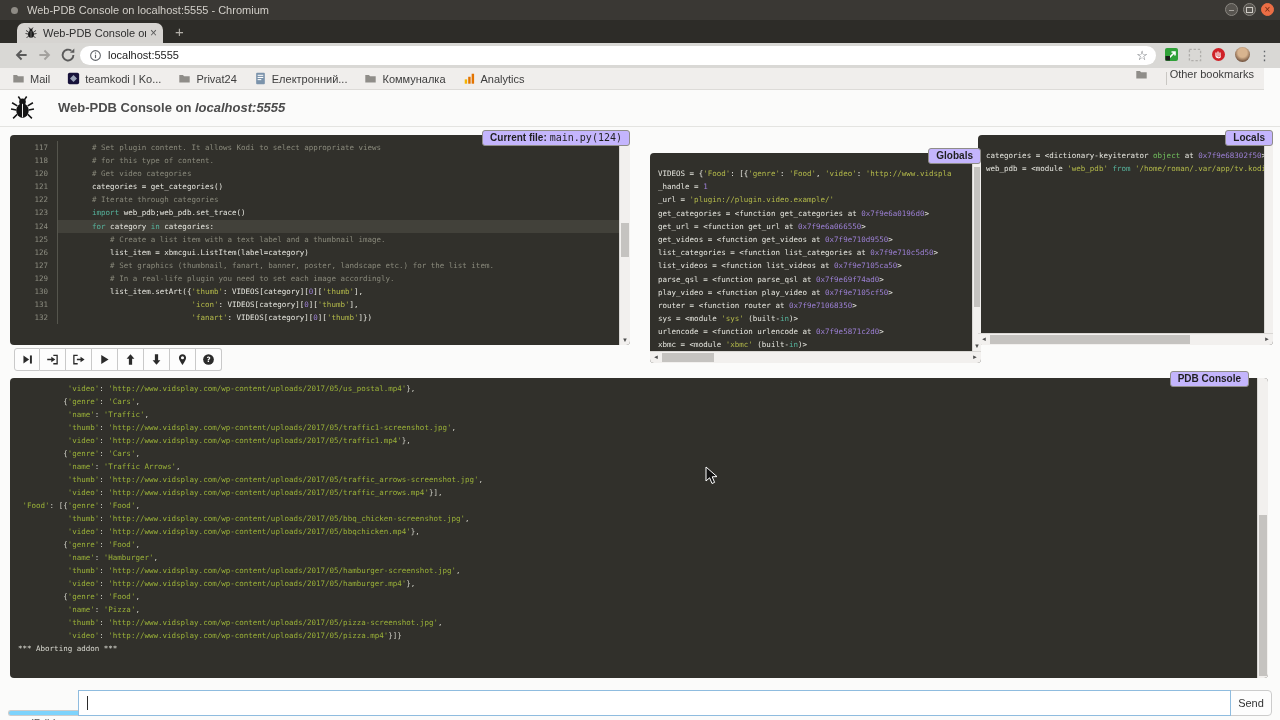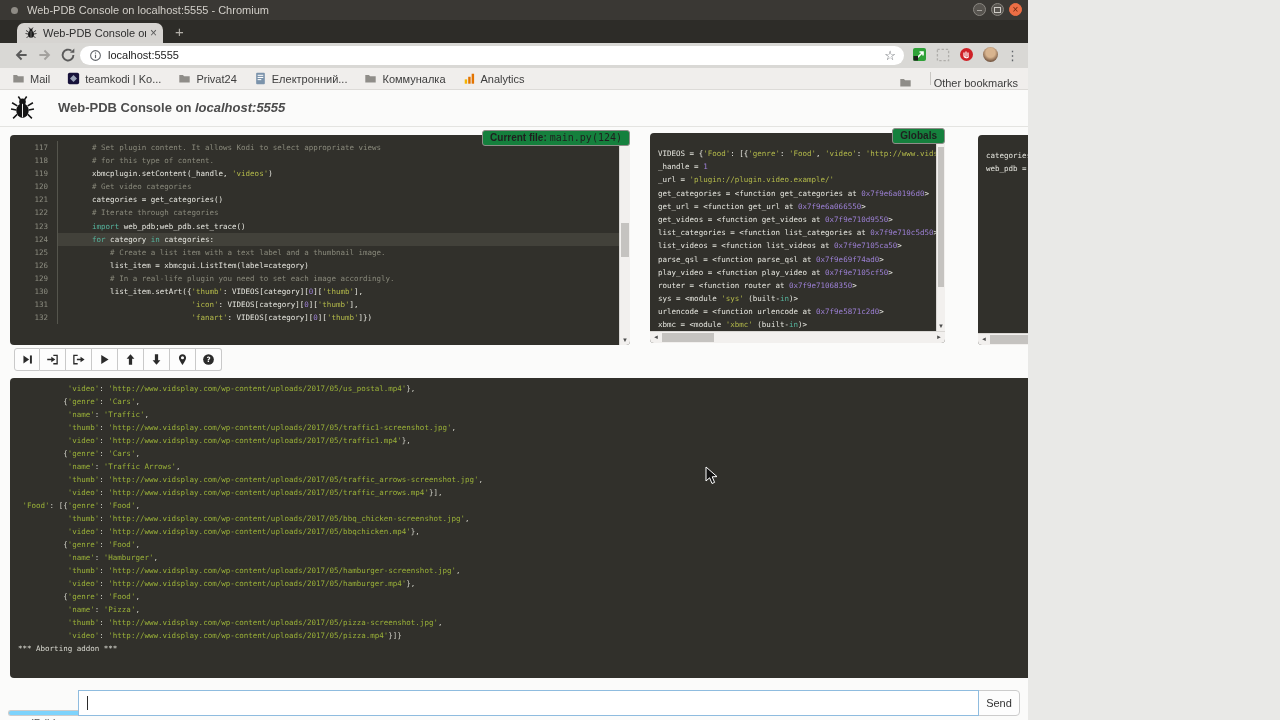--- a/index.html
+++ b/index.html
@@ -1,16 +1,16 @@
 <!DOCTYPE html>
 <html><head>
 <meta charset="utf-8">
 <style>
   html,body{margin:0;padding:0;background:#e9e9e7;}
-  .screen{position:relative;width:1028px;height:720px;background:#fbfbfa;overflow:hidden;
+  .screen{position:relative;width:1280px;height:720px;background:#fbfbfa;overflow:hidden;
           font-family:"Liberation Sans",sans-serif;-webkit-font-smoothing:antialiased;}
   
   .titlebar{position:absolute;top:0;left:0;right:0;height:20px;background:#3a3834;color:#d2cfc9;
             font-size:11px;line-height:20px;}
   .win-dot{position:absolute;left:11px;top:7px;width:7px;height:7px;border-radius:50%;background:#8e8b85;}
   .titlebar-text{position:absolute;left:27px;top:0;}
   .win-controls{position:absolute;right:6px;top:3px;display:flex;gap:5px;}
   .wc{width:13px;height:13px;border-radius:50%;font-size:9px;line-height:12px;text-align:center;
       background:#57544f;border:1px solid #8a8781;color:#cfccc6;box-sizing:border-box;}
   .wc-close{background:#ec6e45;border-color:#ec6e45;color:#6e2810;font-size:10px;}
@@ -28,35 +28,35 @@
   .navic{position:absolute;top:3px;width:18px;height:18px;}
   .omnibox{position:absolute;left:80px;right:124px;top:3px;height:19px;background:#fff;border-radius:10px;}
   .omni-info{position:absolute;left:9px;top:3px;}
   .omni-url{position:absolute;left:28px;top:0;font-size:11px;line-height:19px;color:#1d1d1d;}
   .omni-star{position:absolute;right:8px;top:0;font-size:13px;line-height:19px;color:#5f6368;}
   .extrow{position:absolute;right:30px;top:4px;display:flex;gap:9px;align-items:center;}
   .avatar{width:15px;height:15px;border-radius:50%;
           background:radial-gradient(circle at 50% 38%,#d8b48f 0 38%,#7a5b45 72%,#584233);}
   .menu-dots{position:absolute;right:9px;top:3px;font-size:13px;line-height:19px;color:#5f6368;}
   
-  .bookbar{position:absolute;top:68px;left:0;right:0;height:21px;background:#f0eeec;border-bottom:1px solid #dddbd8;}
+  .bookbar{position:absolute;top:68px;left:0;right:16px;height:21px;background:#f0eeec;border-bottom:1px solid #dddbd8;}
   .bm-items{position:absolute;left:12px;top:0;height:21px;display:flex;gap:17px;align-items:center;}
   .bm{display:flex;gap:5px;align-items:center;font-size:11px;color:#3d3d3d;white-space:nowrap;}
   .bm svg{display:block;}
   .bm-sep{position:absolute;right:97px;top:4px;width:1px;height:13px;background:#c9c7c3;}
-  .bm-other{position:absolute;right:10px;top:0;height:21px;display:flex;gap:22px;align-items:flex-end;
+  .bm-other{position:absolute;right:10px;top:0;height:21px;display:flex;gap:22px;align-items:flex-start;
             font-size:11px;color:#3d3d3d;}
   
   .hdr-icon{position:absolute;left:10px;top:94px;}
   .hdr-title{position:absolute;left:58px;top:100px;font-size:13px;font-weight:bold;color:#4c4c4c;}
   .hdr-title .host{font-style:italic;}
   .hdr-rule{position:absolute;top:126px;left:0;right:0;height:1px;background:#e4e4e1;}
   
   .dpanel{position:absolute;background:#31302b;border-radius:4px;}
-  .plabel{position:absolute;background:#15803d;border:1px solid #8f8d89;border-radius:3px;
+  .plabel{position:absolute;background:#c4b5fd;border:1px solid #8f8d89;border-radius:3px;
           font-size:10px;font-weight:bold;color:#1f1f1f;padding:1px 7px;line-height:12px;z-index:6;white-space:nowrap;}
   .plabel .mono{font-family:"DejaVu Sans Mono",monospace;font-weight:normal;margin-left:3px;}
   .mono,.cl,.gl,.cline{font-family:"DejaVu Sans Mono",monospace;}
   
   .code-body{position:absolute;left:0;top:0;right:11px;bottom:0;padding-top:6px;overflow:hidden;}
   .cl{display:flex;height:13.1px;line-height:13.1px;font-size:7.5px;white-space:pre;}
   .cl .ln{flex:0 0 38px;text-align:right;padding-right:9px;color:#8c8c80;border-right:1px solid #55554d;}
   .cl .ct{flex:1;padding-left:16px;}
   .cl.hl .ct{background:#42413a;}
   .tk-c{color:#8a8a7c}.tk-p{color:#e7e7e0}.tk-k{color:#56b59e}.tk-s{color:#b4ba4a}
@@ -231,41 +231,41 @@
     <line x1="12" y1="8" x2="12" y2="21" stroke="#fbfbfa" stroke-width="0.9"></line>
   </svg>
   <div class="hdr-title"><span>Web-PDB Console on </span><span class="host">localhost:5555</span></div>
   <div class="hdr-rule"></div>
 
   <div class="dpanel" style="left:10px;top:135px;width:620px;height:210px;">
     <div class="plabel" style="top:-5px;right:0;"><b>Current file:</b><span class="mono">main.py(124)</span></div>
     <div class="code-body" id="code-lines">
         <div class="cl"><span class="ln">117</span><span class="ct"><span><span class="tk-c">    # Set plugin content. It allows Kodi to select appropriate views</span></span></span></div>
         <div class="cl"><span class="ln">118</span><span class="ct"><span><span class="tk-c">    # for this type of content.</span></span></span></div>
-        <div class="cl"><span class="ln">119</span><span class="ct"><span><span class="tk-p">    xbmcplugin.setContent(_handle, </span><span class="tk-s">'videos'</span><span class="tk-p">)</span></span></span></div>
         <div class="cl"><span class="ln">120</span><span class="ct"><span><span class="tk-c">    # Get video categories</span></span></span></div>
         <div class="cl"><span class="ln">121</span><span class="ct"><span><span class="tk-p">    categories = get_categories()</span></span></span></div>
         <div class="cl"><span class="ln">122</span><span class="ct"><span><span class="tk-c">    # Iterate through categories</span></span></span></div>
         <div class="cl"><span class="ln">123</span><span class="ct"><span><span class="tk-k">    import</span><span class="tk-p"> web_pdb;web_pdb.set_trace()</span></span></span></div>
         <div class="cl hl"><span class="ln">124</span><span class="ct"><span><span class="tk-k">    for</span><span class="tk-p"> category </span><span class="tk-k">in</span><span class="tk-p"> categories:</span></span></span></div>
         <div class="cl"><span class="ln">125</span><span class="ct"><span><span class="tk-c">        # Create a list item with a text label and a thumbnail image.</span></span></span></div>
         <div class="cl"><span class="ln">126</span><span class="ct"><span><span class="tk-p">        list_item = xbmcgui.ListItem(label=category)</span></span></span></div>
+        <div class="cl"><span class="ln">127</span><span class="ct"><span><span class="tk-c">        # Set graphics (thumbnail, fanart, banner, poster, landscape etc.) for the list item.</span></span></span></div>
         <div class="cl"><span class="ln">129</span><span class="ct"><span><span class="tk-c">        # In a real-life plugin you need to set each image accordingly.</span></span></span></div>
         <div class="cl"><span class="ln">130</span><span class="ct"><span><span class="tk-p">        list_item.setArt({</span><span class="tk-s">'thumb'</span><span class="tk-p">: VIDEOS[category][</span><span class="tk-n">0</span><span class="tk-p">][</span><span class="tk-s">'thumb'</span><span class="tk-p">],</span></span></span></div>
         <div class="cl"><span class="ln">131</span><span class="ct"><span><span class="tk-p">                          </span><span class="tk-s">'icon'</span><span class="tk-p">: VIDEOS[category][</span><span class="tk-n">0</span><span class="tk-p">][</span><span class="tk-s">'thumb'</span><span class="tk-p">],</span></span></span></div>
         <div class="cl"><span class="ln">132</span><span class="ct"><span><span class="tk-p">                          </span><span class="tk-s">'fanart'</span><span class="tk-p">: VIDEOS[category][</span><span class="tk-n">0</span><span class="tk-p">][</span><span class="tk-s">'thumb'</span><span class="tk-p">]})</span></span></span></div>
       </div>
     <div class="vscroll">
       <span class="sarr" style="top:1px">▲</span>
       <div class="vthumb" style="top:88px;height:34px;"></div>
       <span class="sarr" style="bottom:1px">▼</span>
     </div>
   </div>
 
-  <div class="dpanel" style="left:650px;top:133px;width:295px;height:210px;">
+  <div class="dpanel" style="left:650px;top:153px;width:295px;height:210px;padding-left:36px;">
     <div class="plabel" style="top:-5px;right:0;">Globals</div>
     <div class="gbody" id="globals-lines">
         <div class="gl"><span><span class="tk-p">VIDEOS = {</span><span class="tk-s">'Food'</span><span class="tk-p">: [{</span><span class="tk-s">'genre'</span><span class="tk-p">: </span><span class="tk-s">'Food'</span><span class="tk-p">, </span><span class="tk-s">'video'</span><span class="tk-p">: </span><span class="tk-s">'http://www.vidspla</span></span></div>
         <div class="gl"><span><span class="tk-p">_handle = </span><span class="tk-n">1</span></span></div>
         <div class="gl"><span><span class="tk-p">_url = </span><span class="tk-s">'plugin://plugin.video.example/'</span></span></div>
         <div class="gl"><span><span class="tk-p">get_categories = &lt;function get_categories at </span><span class="tk-a">0x7f9e6a0196d0</span><span class="tk-p">&gt;</span></span></div>
         <div class="gl"><span><span class="tk-p">get_url = &lt;function get_url at </span><span class="tk-a">0x7f9e6a066550</span><span class="tk-p">&gt;</span></span></div>
         <div class="gl"><span><span class="tk-p">get_videos = &lt;function get_videos at </span><span class="tk-a">0x7f9e710d9550</span><span class="tk-p">&gt;</span></span></div>
         <div class="gl"><span><span class="tk-p">list_categories = &lt;function list_categories at </span><span class="tk-a">0x7f9e710c5d50</span><span class="tk-p">&gt;</span></span></div>
         <div class="gl"><span><span class="tk-p">list_videos = &lt;function list_videos at </span><span class="tk-a">0x7f9e7105ca50</span><span class="tk-p">&gt;</span></span></div>
@@ -342,21 +342,21 @@
       </button>
       <button class="dbtn">
         <svg viewBox="0 0 16 16" width="13" height="13" fill="#2b2b2b">
           <circle cx="8" cy="8" r="6.6"></circle>
           <text x="8" y="11.2" text-anchor="middle" font-size="9" font-weight="bold" fill="#fff" font-family="DejaVu Sans,sans-serif">?</text>
         </svg>
       </button>
     </div>
 
   <div class="dpanel" style="left:10px;top:378px;width:1258px;height:300px;">
-    <div class="plabel" style="top:-7px;right:4px;margin-top:24px;">PDB Console</div>
+    <div class="plabel" style="top:-7px;right:19px;">PDB Console</div>
     <div class="console-body" id="console-lines">
         <div class="cline"><span class="cp">           </span><span class="cq">'video'</span><span class="cp">: </span><span class="cq">'http://www.vidsplay.com/wp-content/uploads/2017/05/us_postal.mp4'</span><span class="cp">},</span></div>
         <div class="cline"><span class="cp">          {</span><span class="cq">'genre'</span><span class="cp">: </span><span class="cq">'Cars'</span><span class="cp">,</span></div>
         <div class="cline"><span class="cp">           </span><span class="cq">'name'</span><span class="cp">: </span><span class="cq">'Traffic'</span><span class="cp">,</span></div>
         <div class="cline"><span class="cp">           </span><span class="cq">'thumb'</span><span class="cp">: </span><span class="cq">'http://www.vidsplay.com/wp-content/uploads/2017/05/traffic1-screenshot.jpg'</span><span class="cp">,</span></div>
         <div class="cline"><span class="cp">           </span><span class="cq">'video'</span><span class="cp">: </span><span class="cq">'http://www.vidsplay.com/wp-content/uploads/2017/05/traffic1.mp4'</span><span class="cp">},</span></div>
         <div class="cline"><span class="cp">          {</span><span class="cq">'genre'</span><span class="cp">: </span><span class="cq">'Cars'</span><span class="cp">,</span></div>
         <div class="cline"><span class="cp">           </span><span class="cq">'name'</span><span class="cp">: </span><span class="cq">'Traffic Arrows'</span><span class="cp">,</span></div>
         <div class="cline"><span class="cp">           </span><span class="cq">'thumb'</span><span class="cp">: </span><span class="cq">'http://www.vidsplay.com/wp-content/uploads/2017/05/traffic_arrows-screenshot.jpg'</span><span class="cp">,</span></div>
         <div class="cline"><span class="cp">           </span><span class="cq">'video'</span><span class="cp">: </span><span class="cq">'http://www.vidsplay.com/wp-content/uploads/2017/05/traffic_arrows.mp4'</span><span class="cp">}],</span></div>

